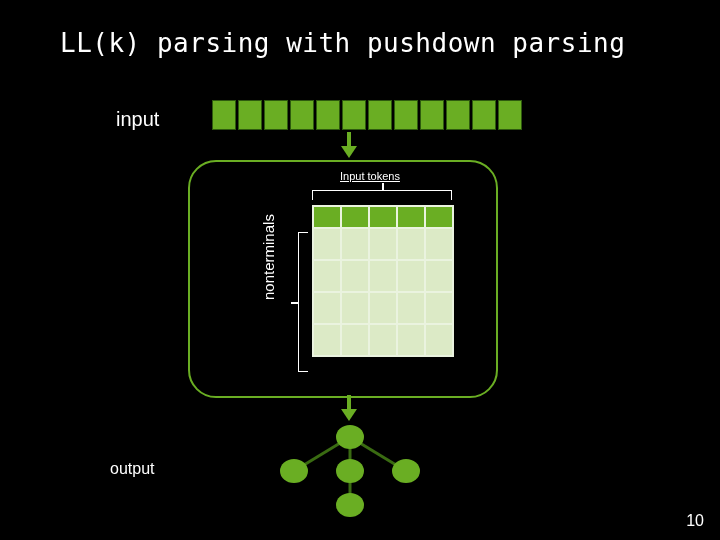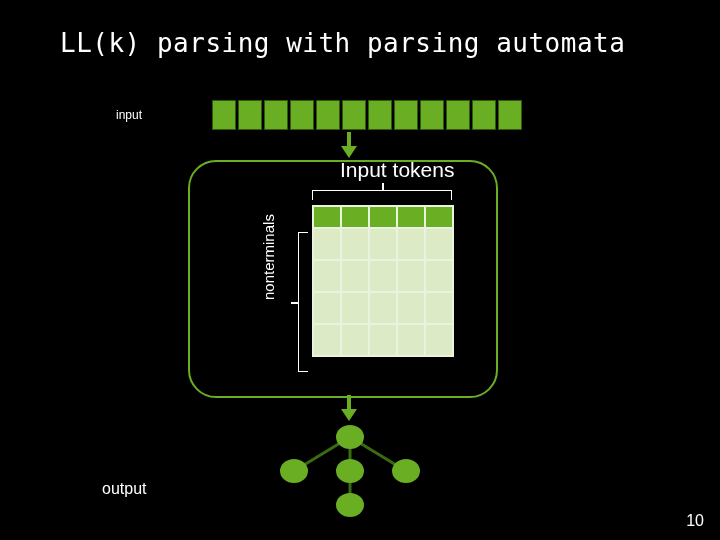--- a/index.html
+++ b/index.html
@@ -16,30 +16,29 @@
     font-size: 26px;
     padding: 28px 0 0 60px;
     letter-spacing: 0.5px;
   }
   .input-label {
     position: absolute;
     left: 116px;
     top: 108px;
     color: #fff;
     font-family: "Segoe UI", sans-serif;
-    font-size: 12px;
+    font-size: 20px;
   }
   .output-label {
     position: absolute;
-    left: 102px;
+    left: 110px;
     top: 460px;
     color: #fff;
     font-family: "Segoe UI", sans-serif;
     font-size: 16px;
-    margin-top: 20px;
   }
   .slide-num {
     position: absolute;
     right: 16px;
     bottom: 10px;
     color: #fff;
     font-family: "Segoe UI", sans-serif;
     font-size: 16px;
   }
   
@@ -75,24 +74,25 @@
     left: 188px;
     top: 160px;
     width: 310px;
     height: 238px;
     border: 2px solid #6aae23;
     border-radius: 28px;
   }
   .tokens-label {
     position: absolute;
     left: 340px;
-    top: 158px;
-    color: #fff;
-    font-family: "Segoe UI", sans-serif;
-    font-size: 21px;
+    top: 170px;
+    color: #fff;
+    font-family: "Segoe UI", sans-serif;
+    font-size: 11px;
+    text-decoration: underline;
   }
   
   .nonterm-label {
     position: absolute;
     left: 260px;
     top: 300px;
     color: #fff;
     font-family: "Segoe UI", sans-serif;
     font-size: 15px;
     transform: rotate(-90deg);
@@ -174,21 +174,21 @@
   }
   .tree svg {
     position: absolute;
     left: 0; top: 0;
     width: 180px; height: 90px;
   }
 </style>
 </head>
 <body>
 
-<div class="title">LL(k) parsing with parsing automata</div>
+<div class="title">LL(k) parsing with pushdown parsing</div>
 
 <div class="input-label">input</div>
 
 <div class="tape">
   <div class="cell"></div>
   <div class="cell"></div>
   <div class="cell"></div>
   <div class="cell"></div>
   <div class="cell"></div>
   <div class="cell"></div>

